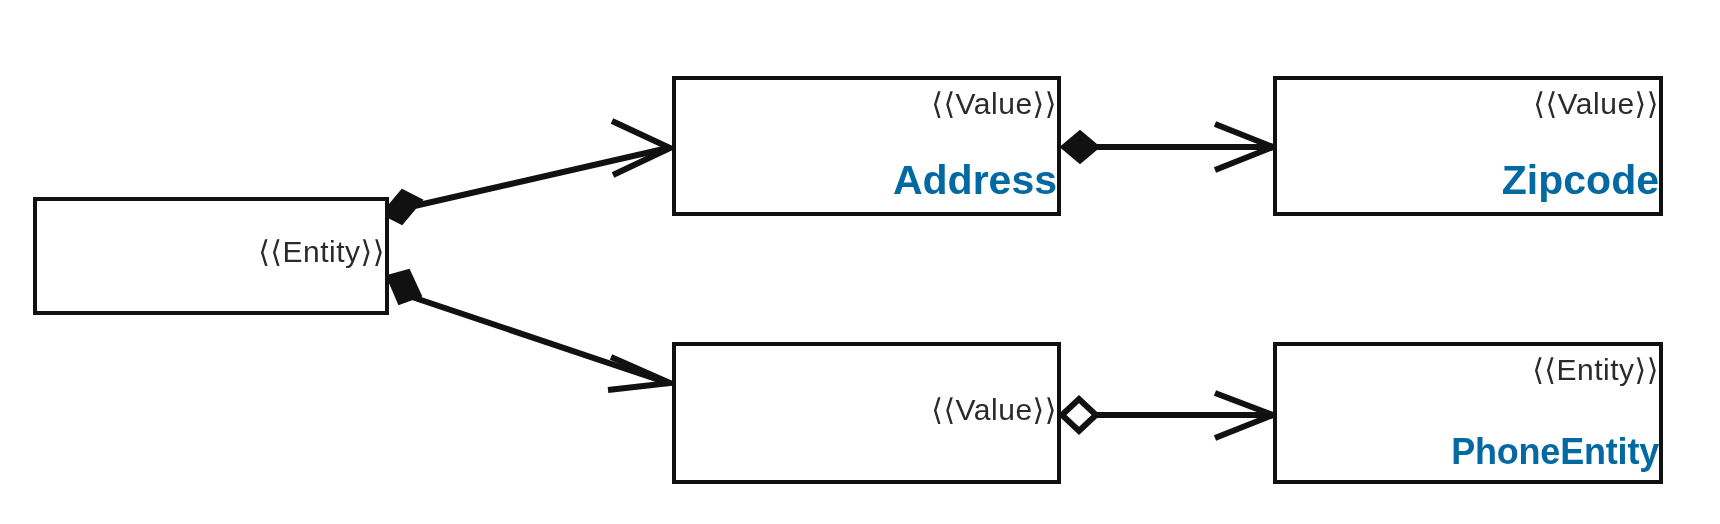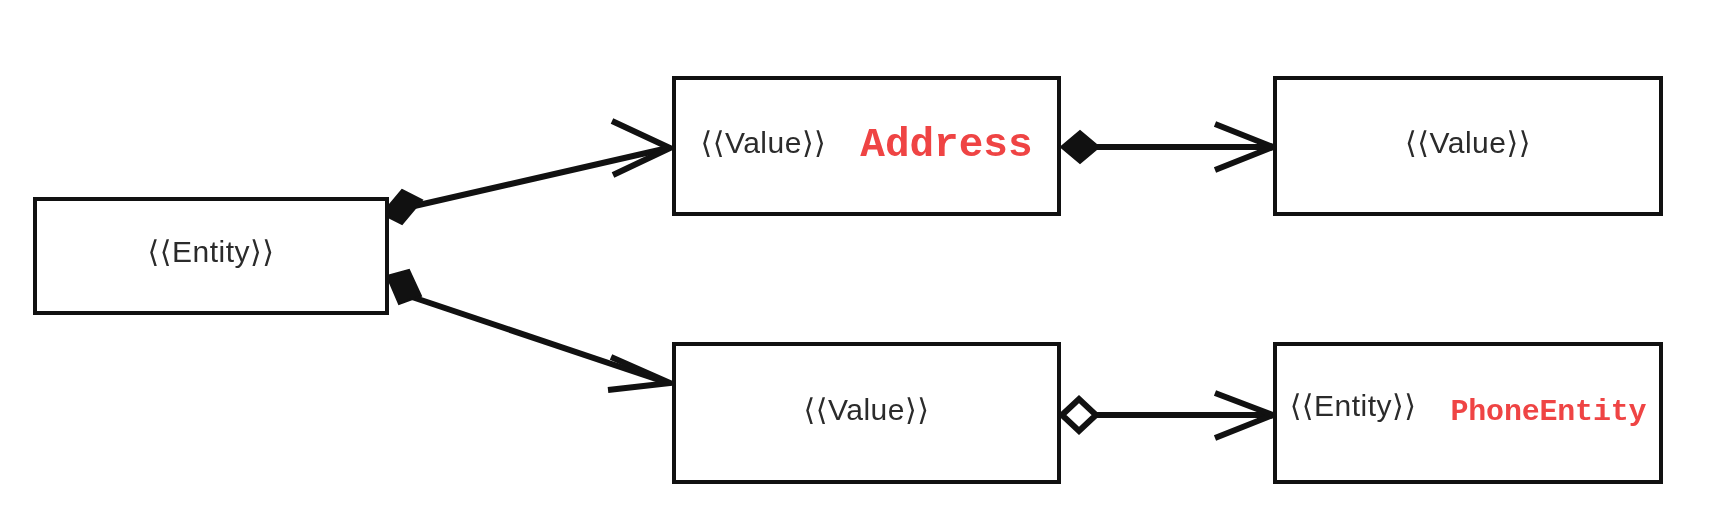--- a/index.html
+++ b/index.html
@@ -22,36 +22,36 @@
     width: 1720px;
     height: 524px;
     pointer-events: none;
   }
   .node {
     position: absolute;
     box-sizing: border-box;
     background: #ffffff;
     border: 4px solid #111111;
     display: flex;
-    flex-direction: row;
-    align-items: center;
+    flex-direction: column;
+    align-items: flex-end;
     justify-content: center;
     z-index: 2;
     gap: 34px;
   }
   .stereotype {
     font-family: "Liberation Sans", sans-serif;
     font-weight: 300;
     color: #2b2b2b;
     letter-spacing: 0.5px;
     line-height: 1;
   }
   .nodename {
-    font-family: Liberation Mono, monospace;
-    color: #ef4444;
+    font-family: Liberation Sans, sans-serif;
+    color: #0369a1;
     line-height: 1.05;
   }
   
   #node-member { left: 33px; top: 197px; width: 356px; height: 118px; }
   #node-member .stereotype { font-size: 30px; margin-bottom: 8px; }
   #node-member .nodename { font-size: 41px; font-weight: 500; }
   
   #node-address { left: 672px; top: 76px; width: 389px; height: 140px; }
   #node-address .stereotype { font-size: 30px; margin-bottom: 6px; }
   #node-address .nodename { font-size: 41px; font-weight: 600; }
@@ -59,21 +59,21 @@
   #node-zipcode { left: 1273px; top: 76px; width: 390px; height: 140px; }
   #node-zipcode .stereotype { font-size: 30px; margin-bottom: 6px; }
   #node-zipcode .nodename { font-size: 41px; font-weight: 600; }
   
   #node-phonenumber { left: 672px; top: 342px; width: 389px; height: 142px; }
   #node-phonenumber .stereotype { font-size: 30px; margin-bottom: 6px; }
   #node-phonenumber .nodename { font-size: 41px; font-weight: 500; }
   
   #node-phoneentity { left: 1273px; top: 342px; width: 390px; height: 142px; }
   #node-phoneentity .stereotype { font-size: 30px; margin-bottom: 14px; }
-  #node-phoneentity .nodename { font-size: 30px; font-weight: 700; letter-spacing: -0.2px; }
+  #node-phoneentity .nodename { font-size: 36px; font-weight: 700; letter-spacing: -0.2px; }
 </style>
 </head>
 <body>
 
 <div id="canvas">
 
   <svg class="edges" viewBox="0 0 1720 524" xmlns="http://www.w3.org/2000/svg">
 
     <g>
       <line x1="410" y1="207" x2="668" y2="148" stroke="#111111" stroke-width="6" stroke-linecap="butt"></line>
@@ -104,20 +104,21 @@
     <div class="stereotype">⟨⟨Entity⟩⟩</div>
   </div>
 
   <div class="node" id="node-address">
     <div class="stereotype">⟨⟨Value⟩⟩</div>
     <div class="nodename">Address</div>
   </div>
 
   <div class="node" id="node-zipcode">
     <div class="stereotype">⟨⟨Value⟩⟩</div>
+    <div class="nodename">Zipcode</div>
   </div>
 
   <div class="node" id="node-phonenumber">
     <div class="stereotype">⟨⟨Value⟩⟩</div>
   </div>
 
   <div class="node" id="node-phoneentity">
     <div class="stereotype">⟨⟨Entity⟩⟩</div>
     <div class="nodename">PhoneEntity</div>
   </div>

